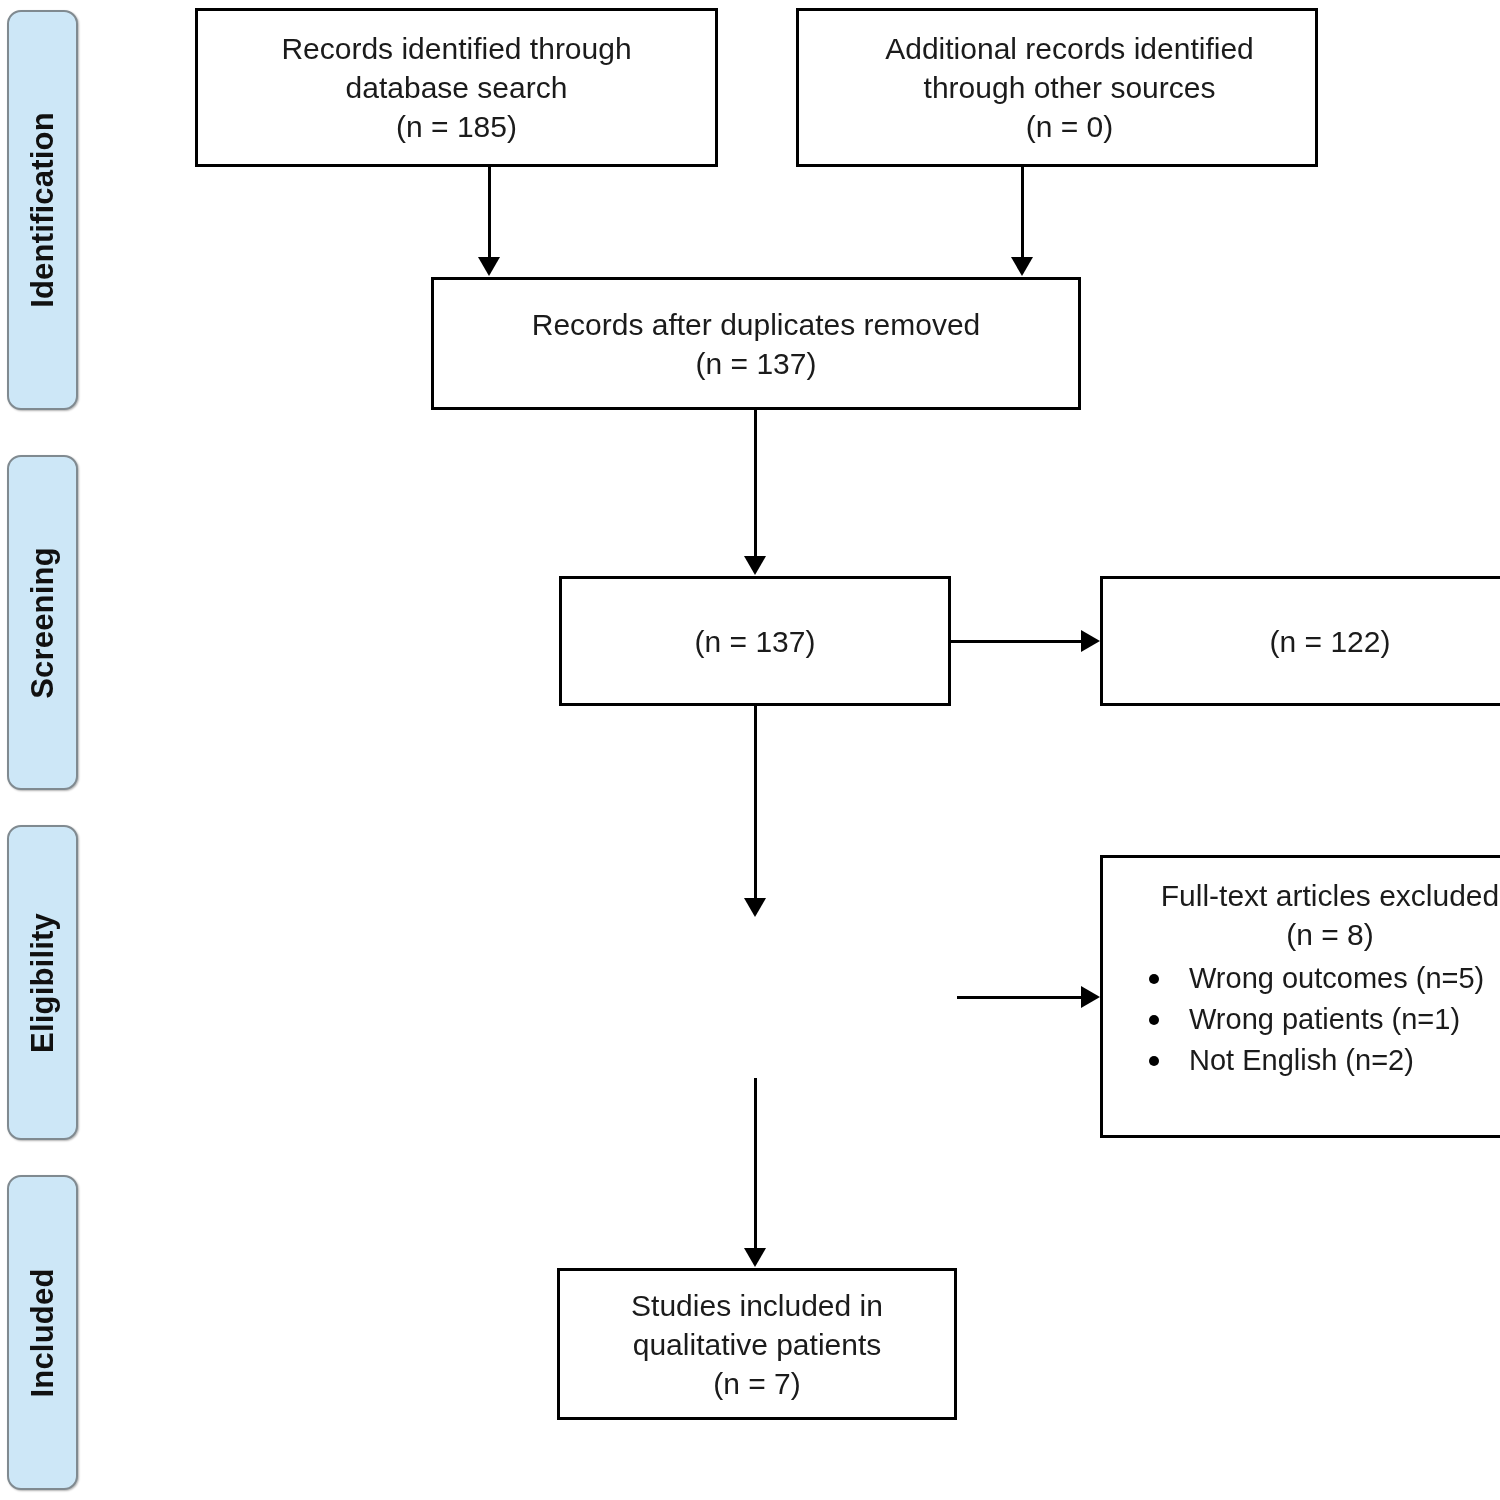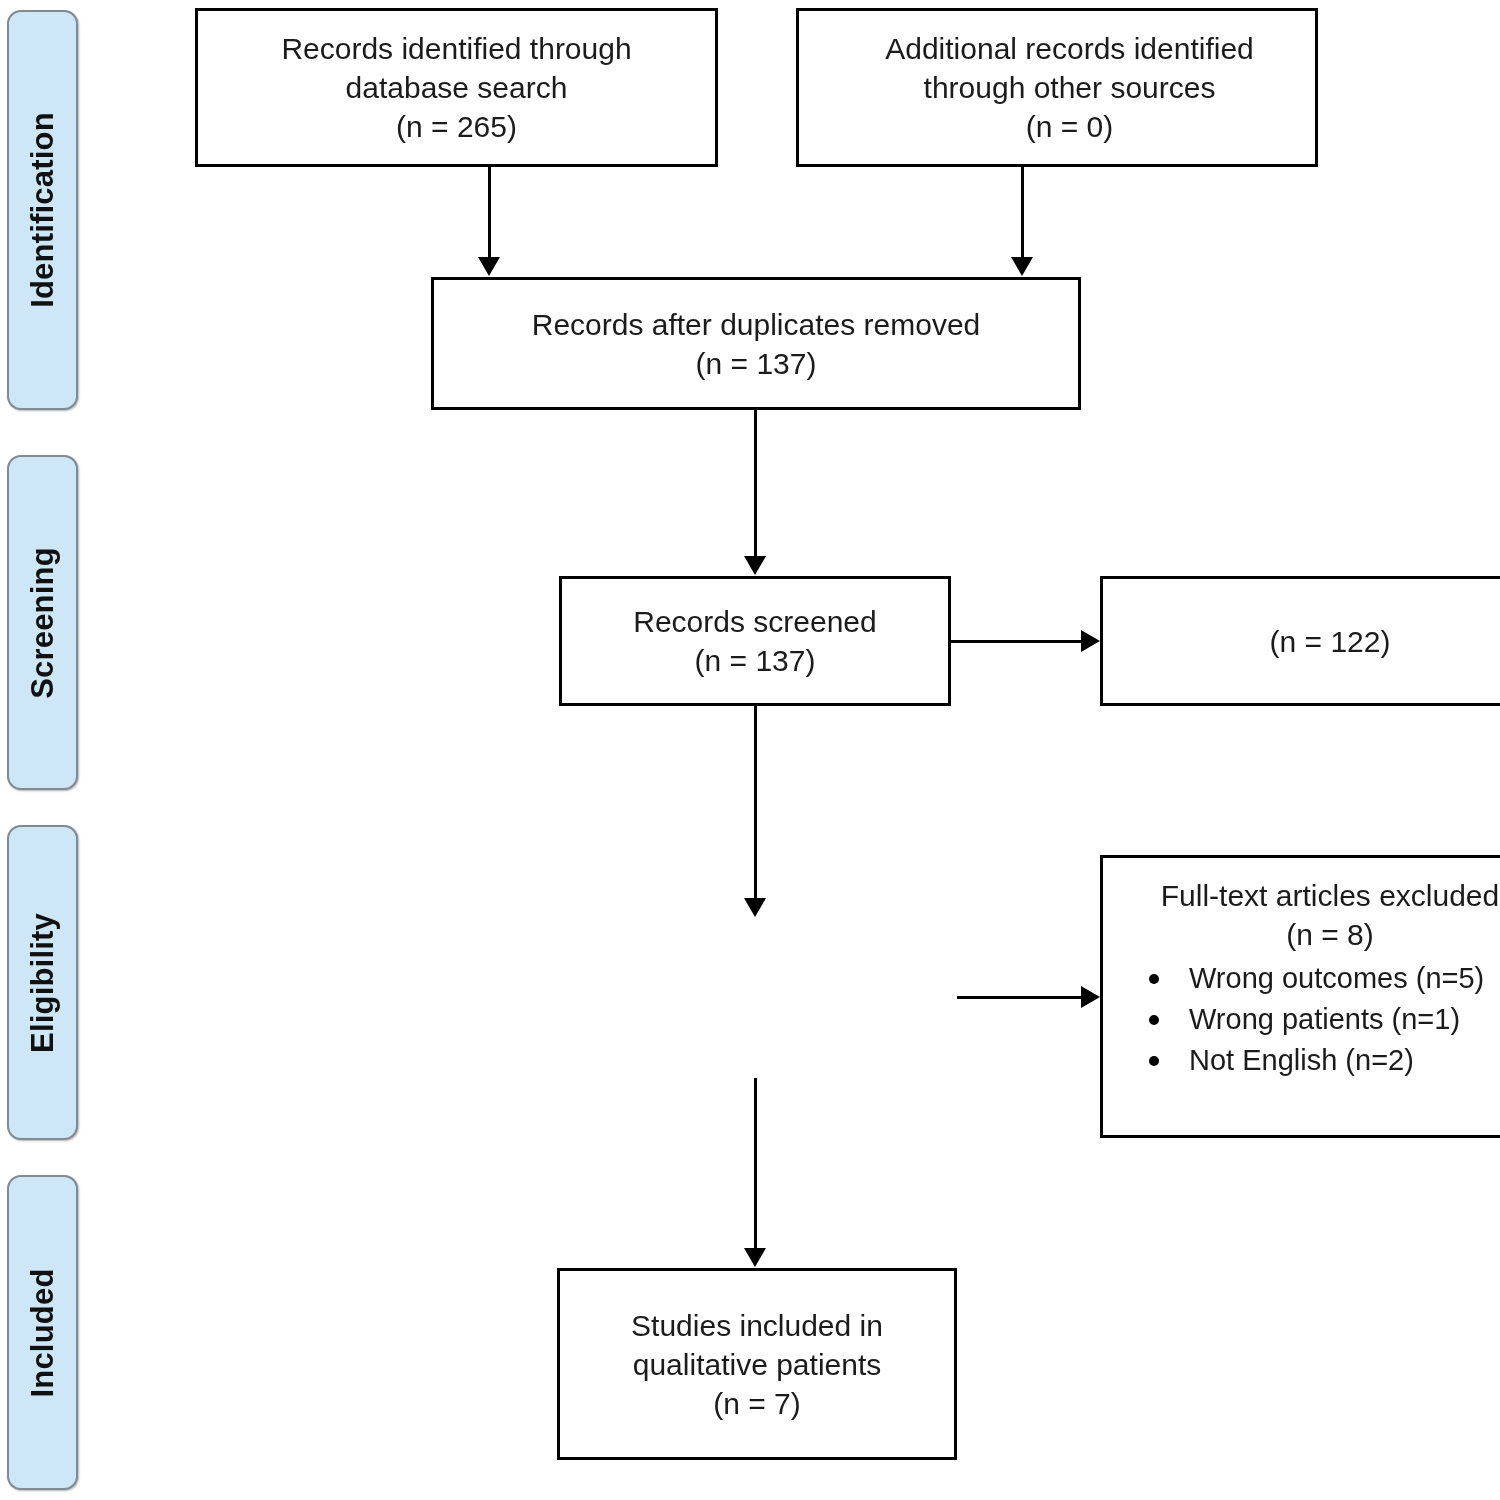--- a/index.html
+++ b/index.html
@@ -128,21 +128,21 @@
     <span class="stage-label">Eligibility</span>
   </div>
 
   <div class="stage-box" style="left:7px; top:1175px; width:71px; height:315px;">
     <span class="stage-label">Included</span>
   </div>
 
   <div class="flow-box" style="left:195px; top:8px; width:523px; height:159px;">
     <span class="ln">Records identified through</span>
     <span class="ln">database search</span>
-    <span class="ln">(n = 265)</span>
+    <span class="ln">(n = 185)</span>
   </div>
 
   <div class="flow-box" style="left:796px; top:8px; width:522px; height:159px;padding-left:35px;">
     <span class="ln">Additional records identified</span>
     <span class="ln">through other sources</span>
     <span class="ln">(n = 0)</span>
   </div>
 
   <div class="conn v" style="left:488px; top:167px; height:90px;"></div>
   <div class="arrowhead down" style="left:478px; top:257px;"></div>
@@ -152,21 +152,20 @@
 
   <div class="flow-box" style="left:431px; top:277px; width:650px; height:133px;text-align:right;">
     <span class="ln">Records after duplicates removed</span>
     <span class="ln">(n = 137)</span>
   </div>
 
   <div class="conn v" style="left:754px; top:410px; height:146px;"></div>
   <div class="arrowhead down" style="left:744px; top:556px;"></div>
 
   <div class="flow-box" style="left:559px; top:576px; width:392px; height:130px;">
-    <span class="ln">Records screened</span>
     <span class="ln">(n = 137)</span>
   </div>
 
   <div class="conn h" style="left:951px; top:640px; width:130px;"></div>
   <div class="arrowhead right" style="left:1081px; top:630px;"></div>
 
   <div class="flow-box" style="left:1100px; top:576px; width:460px; height:130px;">
     <span class="ln">(n = 122)</span>
   </div>
 
@@ -183,19 +182,19 @@
     <ul class="bullet-list">
       <li>Wrong outcomes (n=5)</li>
       <li>Wrong patients (n=1)</li>
       <li>Not English (n=2)</li>
     </ul>
   </div>
 
   <div class="conn v" style="left:754px; top:1078px; height:170px;"></div>
   <div class="arrowhead down" style="left:744px; top:1248px;"></div>
 
-  <div class="flow-box" style="left:557px; top:1268px; width:400px; height:192px;">
+  <div class="flow-box" style="left:557px; top:1268px; width:400px; height:152px;">
     <span class="ln">Studies included in</span>
     <span class="ln">qualitative patients</span>
     <span class="ln">(n = 7)</span>
   </div>
 
 </div>
 
 </body></html>

